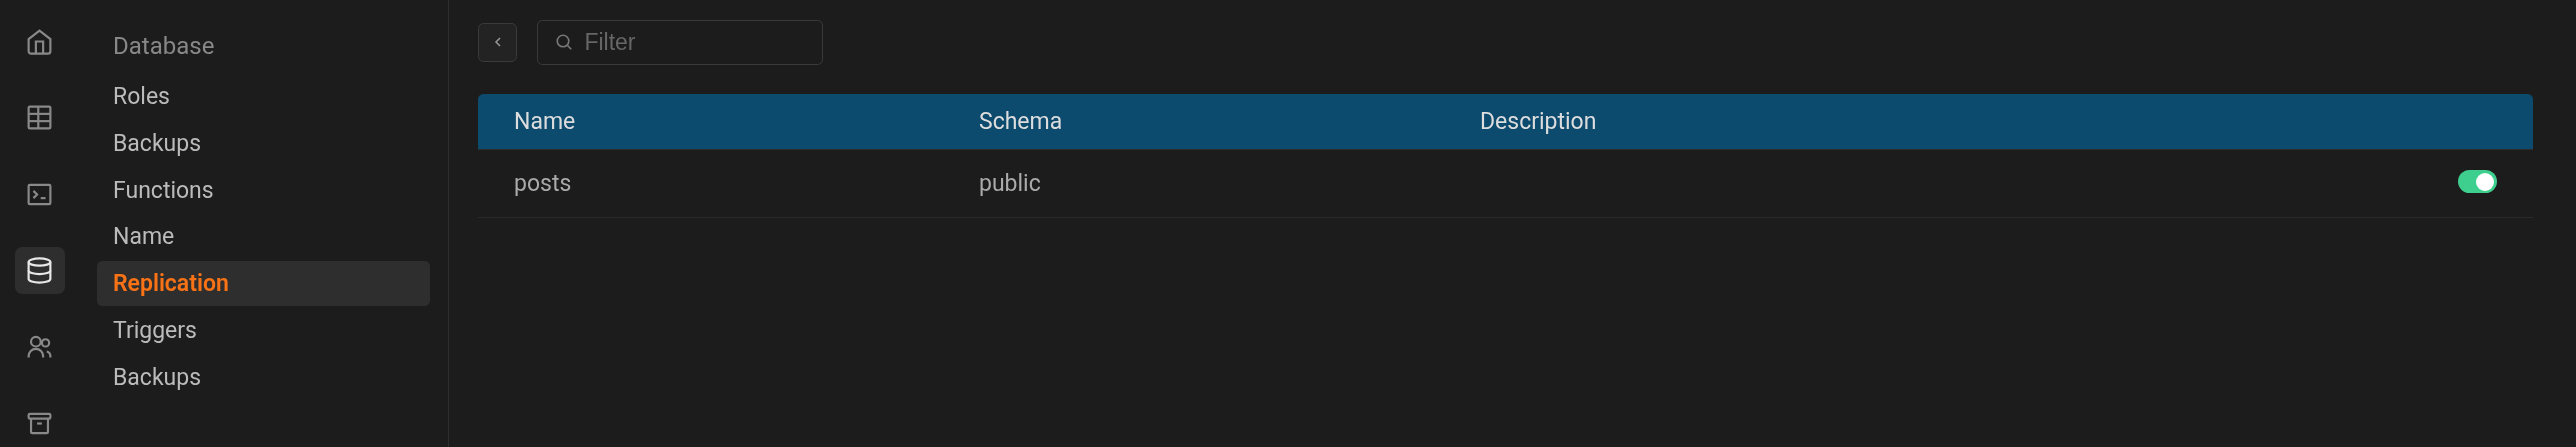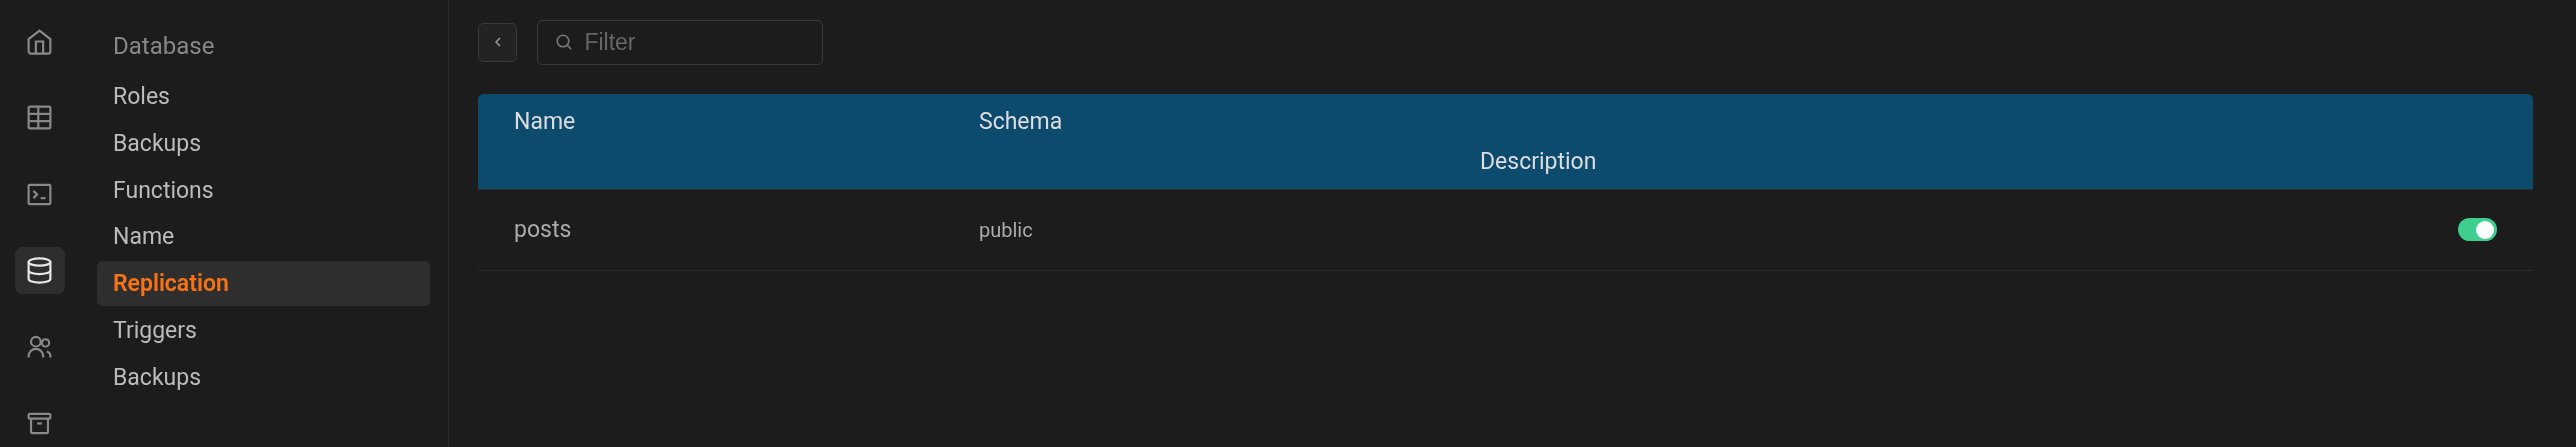--- a/index.html
+++ b/index.html
@@ -132,37 +132,35 @@
       display: flex;
       background: #0c4a6e;
       border-radius: 5.4px 5.4px 0 0;
       padding: 14.3px 36px;
       border-bottom: 0.9px solid #2e2e2e;
     }
     .table-row {
       display: flex;
       padding: 19.7px 36px;
       border-bottom: 0.9px solid #2a2a2a;
-      align-items: center;
     }
     .col-name {
       width: 465px;
       color: #bbb;
       font-size: 23px;
     }
     .col-schema {
       width: 501px;
       color: #bbb;
-      font-size: 20px;
+      font-size: 23px;
     }
     .col-desc {
       flex: 1;
       color: #bbb;
       font-size: 23px;
-      margin-top: 40px;
     }
     .col-toggle {
       width: 54px;
       display: flex;
       justify-content: flex-end;
     }
     .table-header .col-name,
     .table-header .col-schema,
     .table-header .col-desc {
       color: #ddd;

